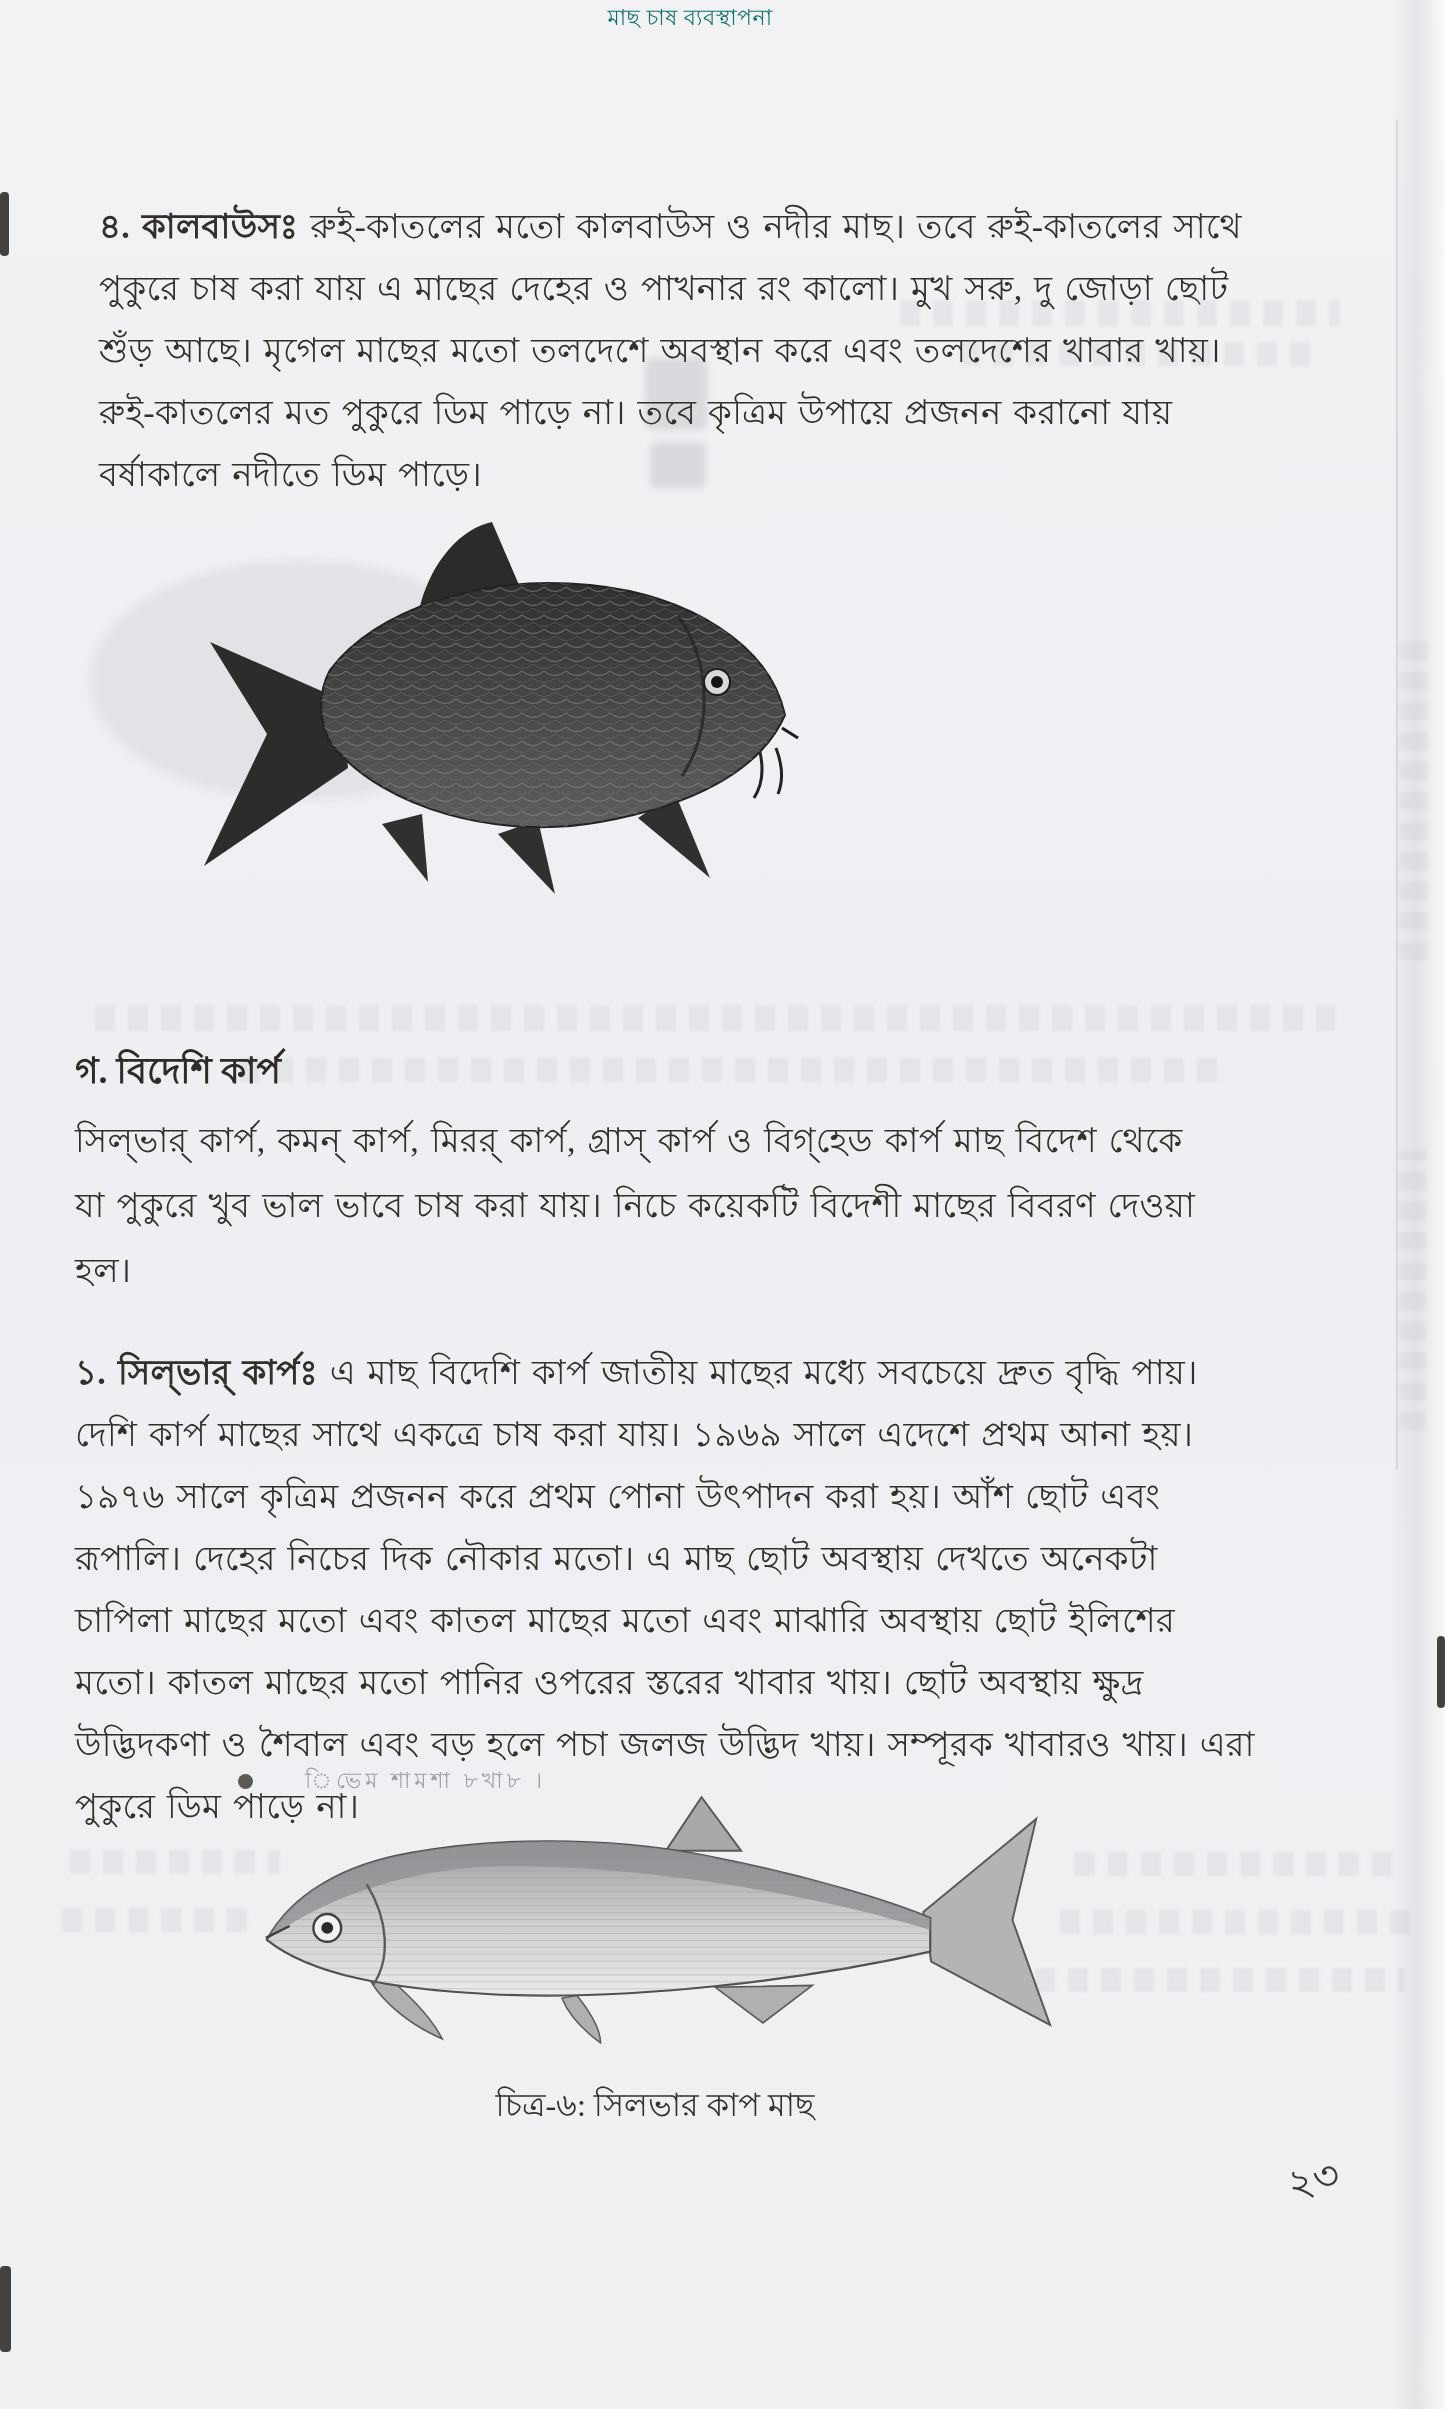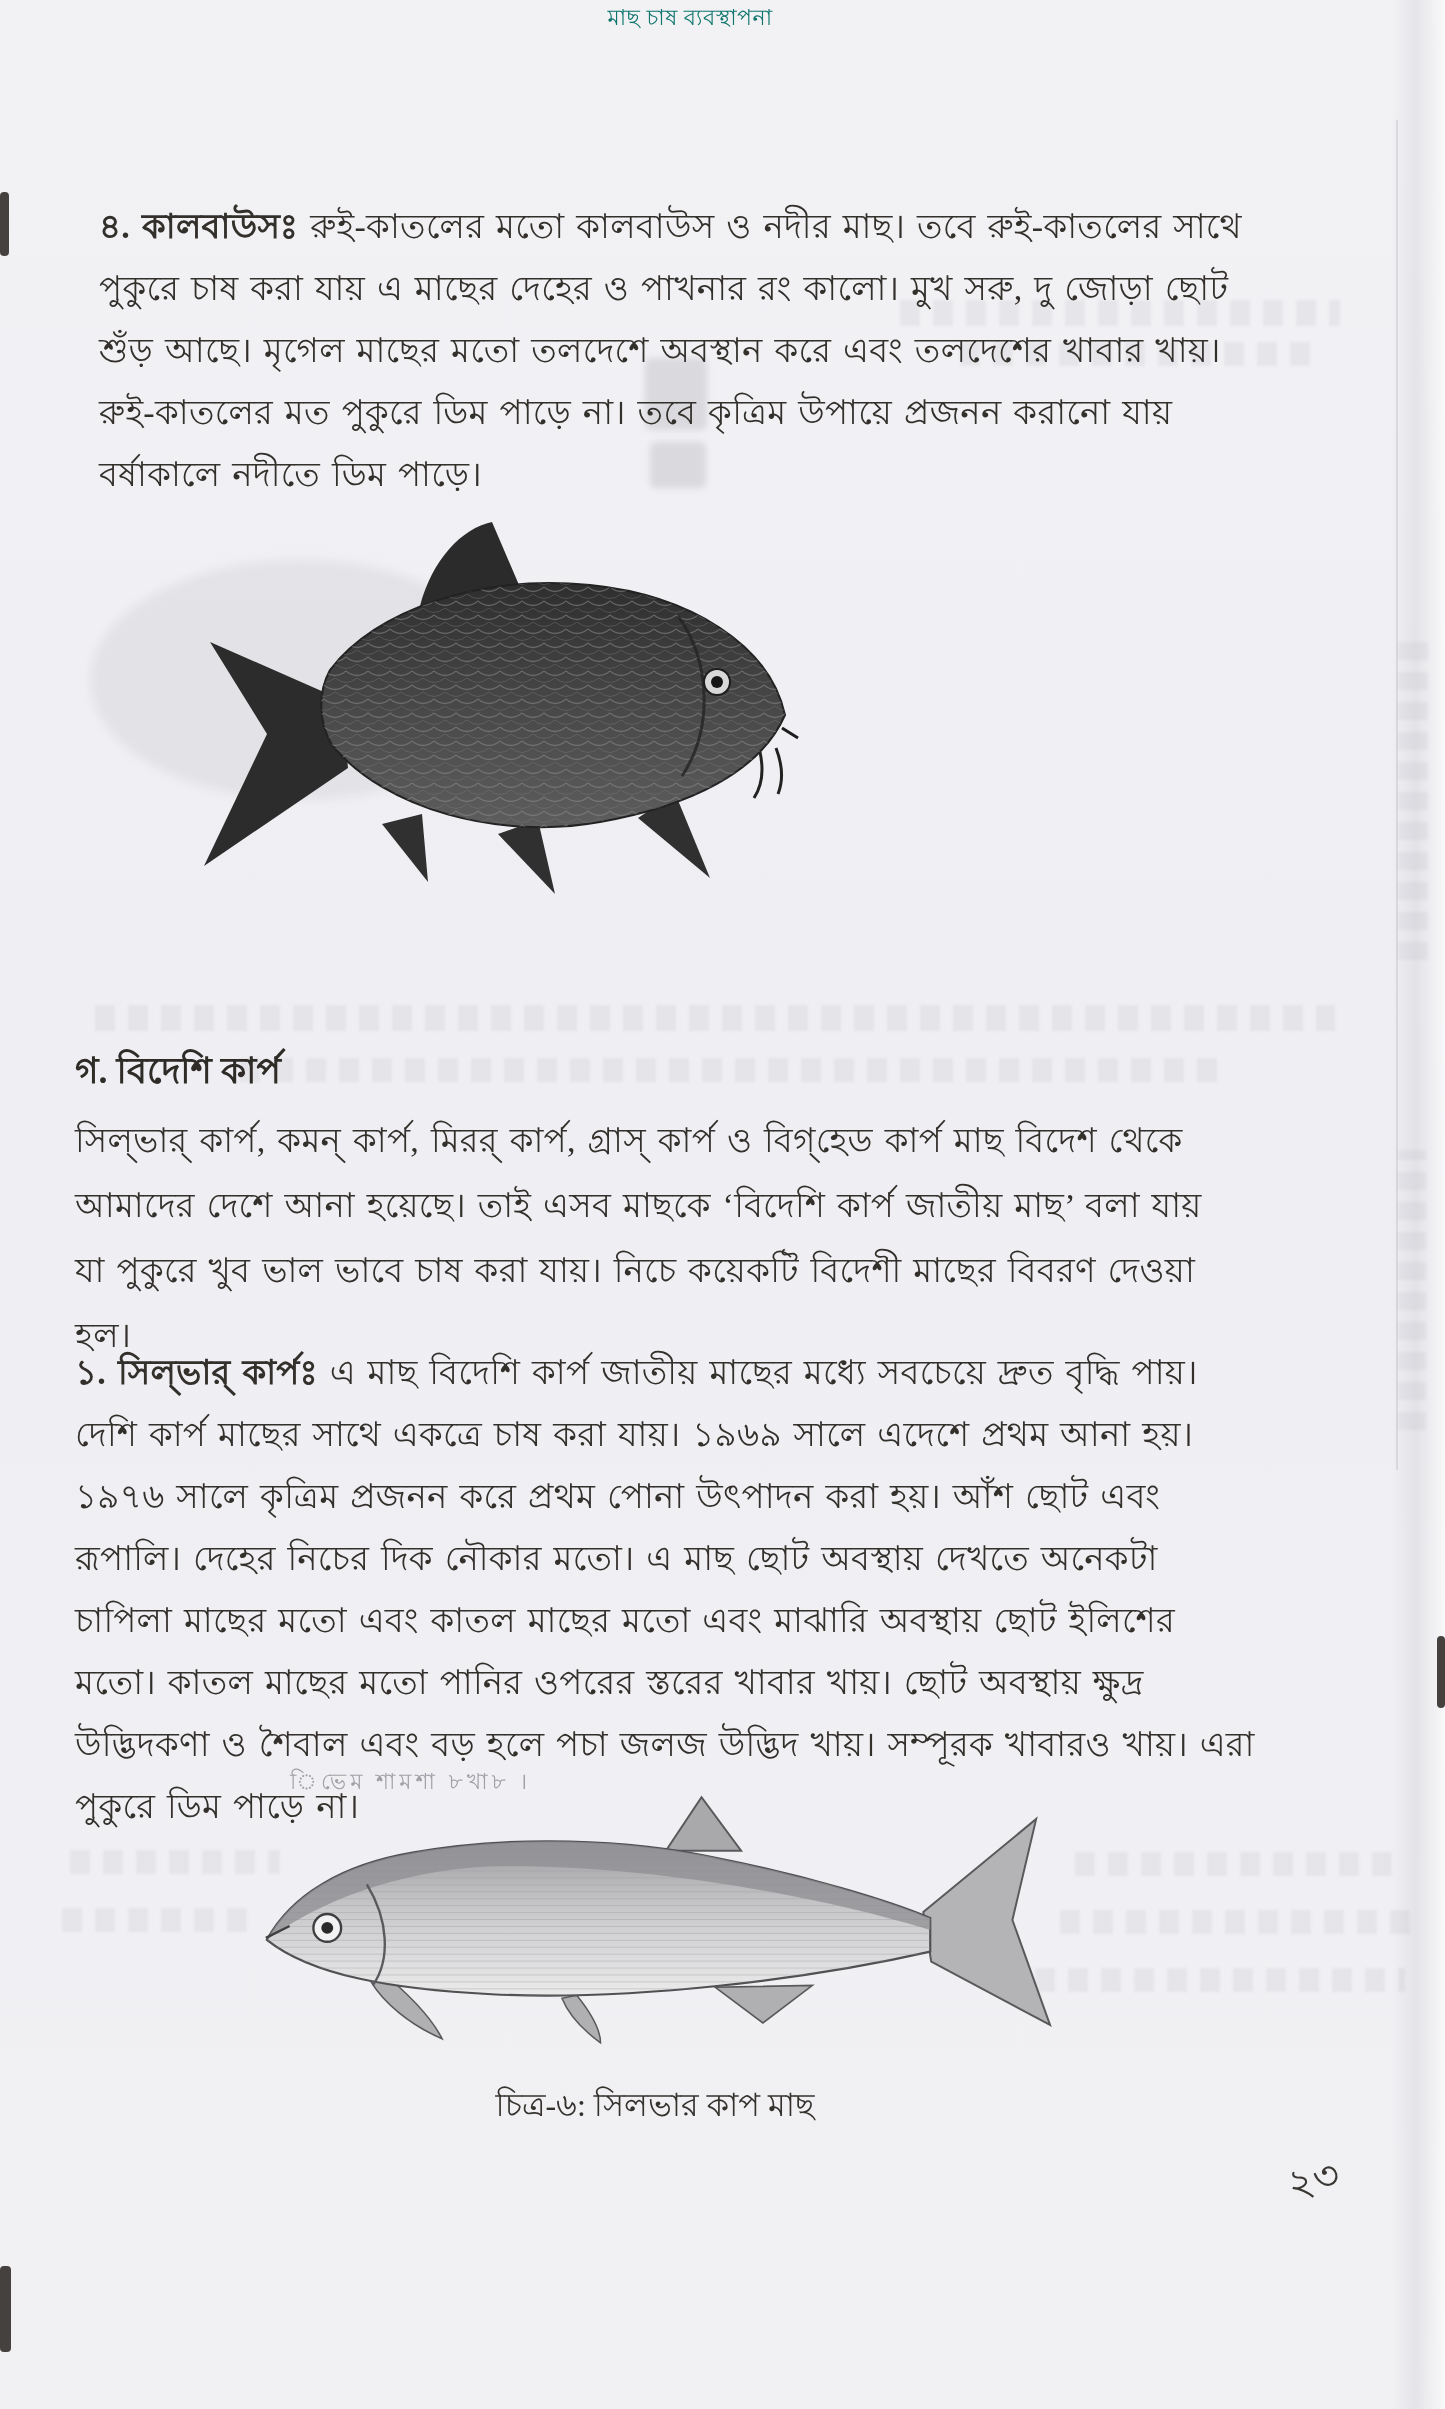--- a/index.html
+++ b/index.html
@@ -34,21 +34,21 @@
   .fish1{left:170px;top:508px;width:640px;height:424px;}
   .fish2{left:252px;top:1788px;width:802px;height:264px;}
   
   .smudge{
     position:absolute;filter:blur(1.6px);opacity:.6;
     background:repeating-linear-gradient(90deg,rgba(112,112,126,.14) 0 20px,rgba(112,112,126,0) 20px 33px);
   }
   .smudge.v{background:repeating-linear-gradient(0deg,rgba(112,112,126,.13) 0 18px,rgba(112,112,126,0) 18px 30px);}
   .ghost{position:absolute;filter:blur(5px);background:rgba(136,136,148,.12);border-radius:50%;}
   .ghost.box{border-radius:6px;filter:blur(3px);background:rgba(128,128,140,.20);}
-  .bullet-note{position:absolute;left:238px;top:1764px;height:34px;display:flex;align-items:center;flex-direction:column;}
+  .bullet-note{position:absolute;left:238px;top:1764px;height:34px;display:flex;align-items:center;}
   .bullet-dot{width:15px;height:15px;border-radius:50%;background:#4a4745;opacity:.9;}
   .bleed-text{
     margin-left:52px;font-size:22px;letter-spacing:4px;color:rgba(92,92,104,.55);
     filter:blur(.4px);white-space:nowrap;
   }
   .right-edge{
     position:absolute;left:1392px;top:0;width:53px;height:2409px;
     background:linear-gradient(90deg,rgba(120,118,128,0) 0,rgba(120,118,128,.10) 45%,rgba(255,255,255,.55) 100%);
   }
   .crease{position:absolute;left:1396px;top:120px;width:2px;height:1350px;background:rgba(100,100,112,.15);}
@@ -122,21 +122,20 @@
     <circle cx="547" cy="172" r="6" fill="#151515"></circle>
 
     <path d="M612,218 L628,228" stroke="#1d1d1d" stroke-width="3" fill="none"></path>
     <path d="M606,238 q10,26 2,46 M590,242 q6,28 -6,46" stroke="#222" stroke-width="3" fill="none"></path>
   </svg>
 
   <div class="section-heading">গ. বিদেশি কার্প</div>
 
   <div class="para p2" style="top:1108px;">
     <div class="line">সিল্‌ভার্ কার্প, কমন্ কার্প, মিরর্ কার্প, গ্রাস্ কার্প ও বিগ্‌হেড কার্প মাছ বিদেশ থেকে</div>
-    <div class="line">আমাদের দেশে আনা হয়েছে। তাই এসব মাছকে ‘বিদেশি কার্প জাতীয় মাছ’ বলা যায়</div>
     <div class="line">যা পুকুরে খুব ভাল ভাবে চাষ করা যায়। নিচে কয়েকটি বিদেশী মাছের বিবরণ দেওয়া</div>
     <div class="line">হল।</div>
   </div>
 
   <div class="para p3" style="top:1342px;">
     <div class="line"><span class="lead">১. সিল্‌ভার্ কার্পঃ</span> <span>এ মাছ বিদেশি কার্প জাতীয় মাছের মধ্যে সবচেয়ে দ্রুত বৃদ্ধি পায়।</span></div>
     <div class="line">দেশি কার্প মাছের সাথে একত্রে চাষ করা যায়। ১৯৬৯ সালে এদেশে প্রথম আনা হয়।</div>
     <div class="line">১৯৭৬ সালে কৃত্রিম প্রজনন করে প্রথম পোনা উৎপাদন করা হয়। আঁশ ছোট এবং</div>
     <div class="line">রূপালি। দেহের নিচের দিক নৌকার মতো। এ মাছ ছোট অবস্থায় দেখতে অনেকটা</div>
     <div class="line">চাপিলা মাছের মতো এবং কাতল মাছের মতো এবং মাঝারি অবস্থায় ছোট ইলিশের</div>

